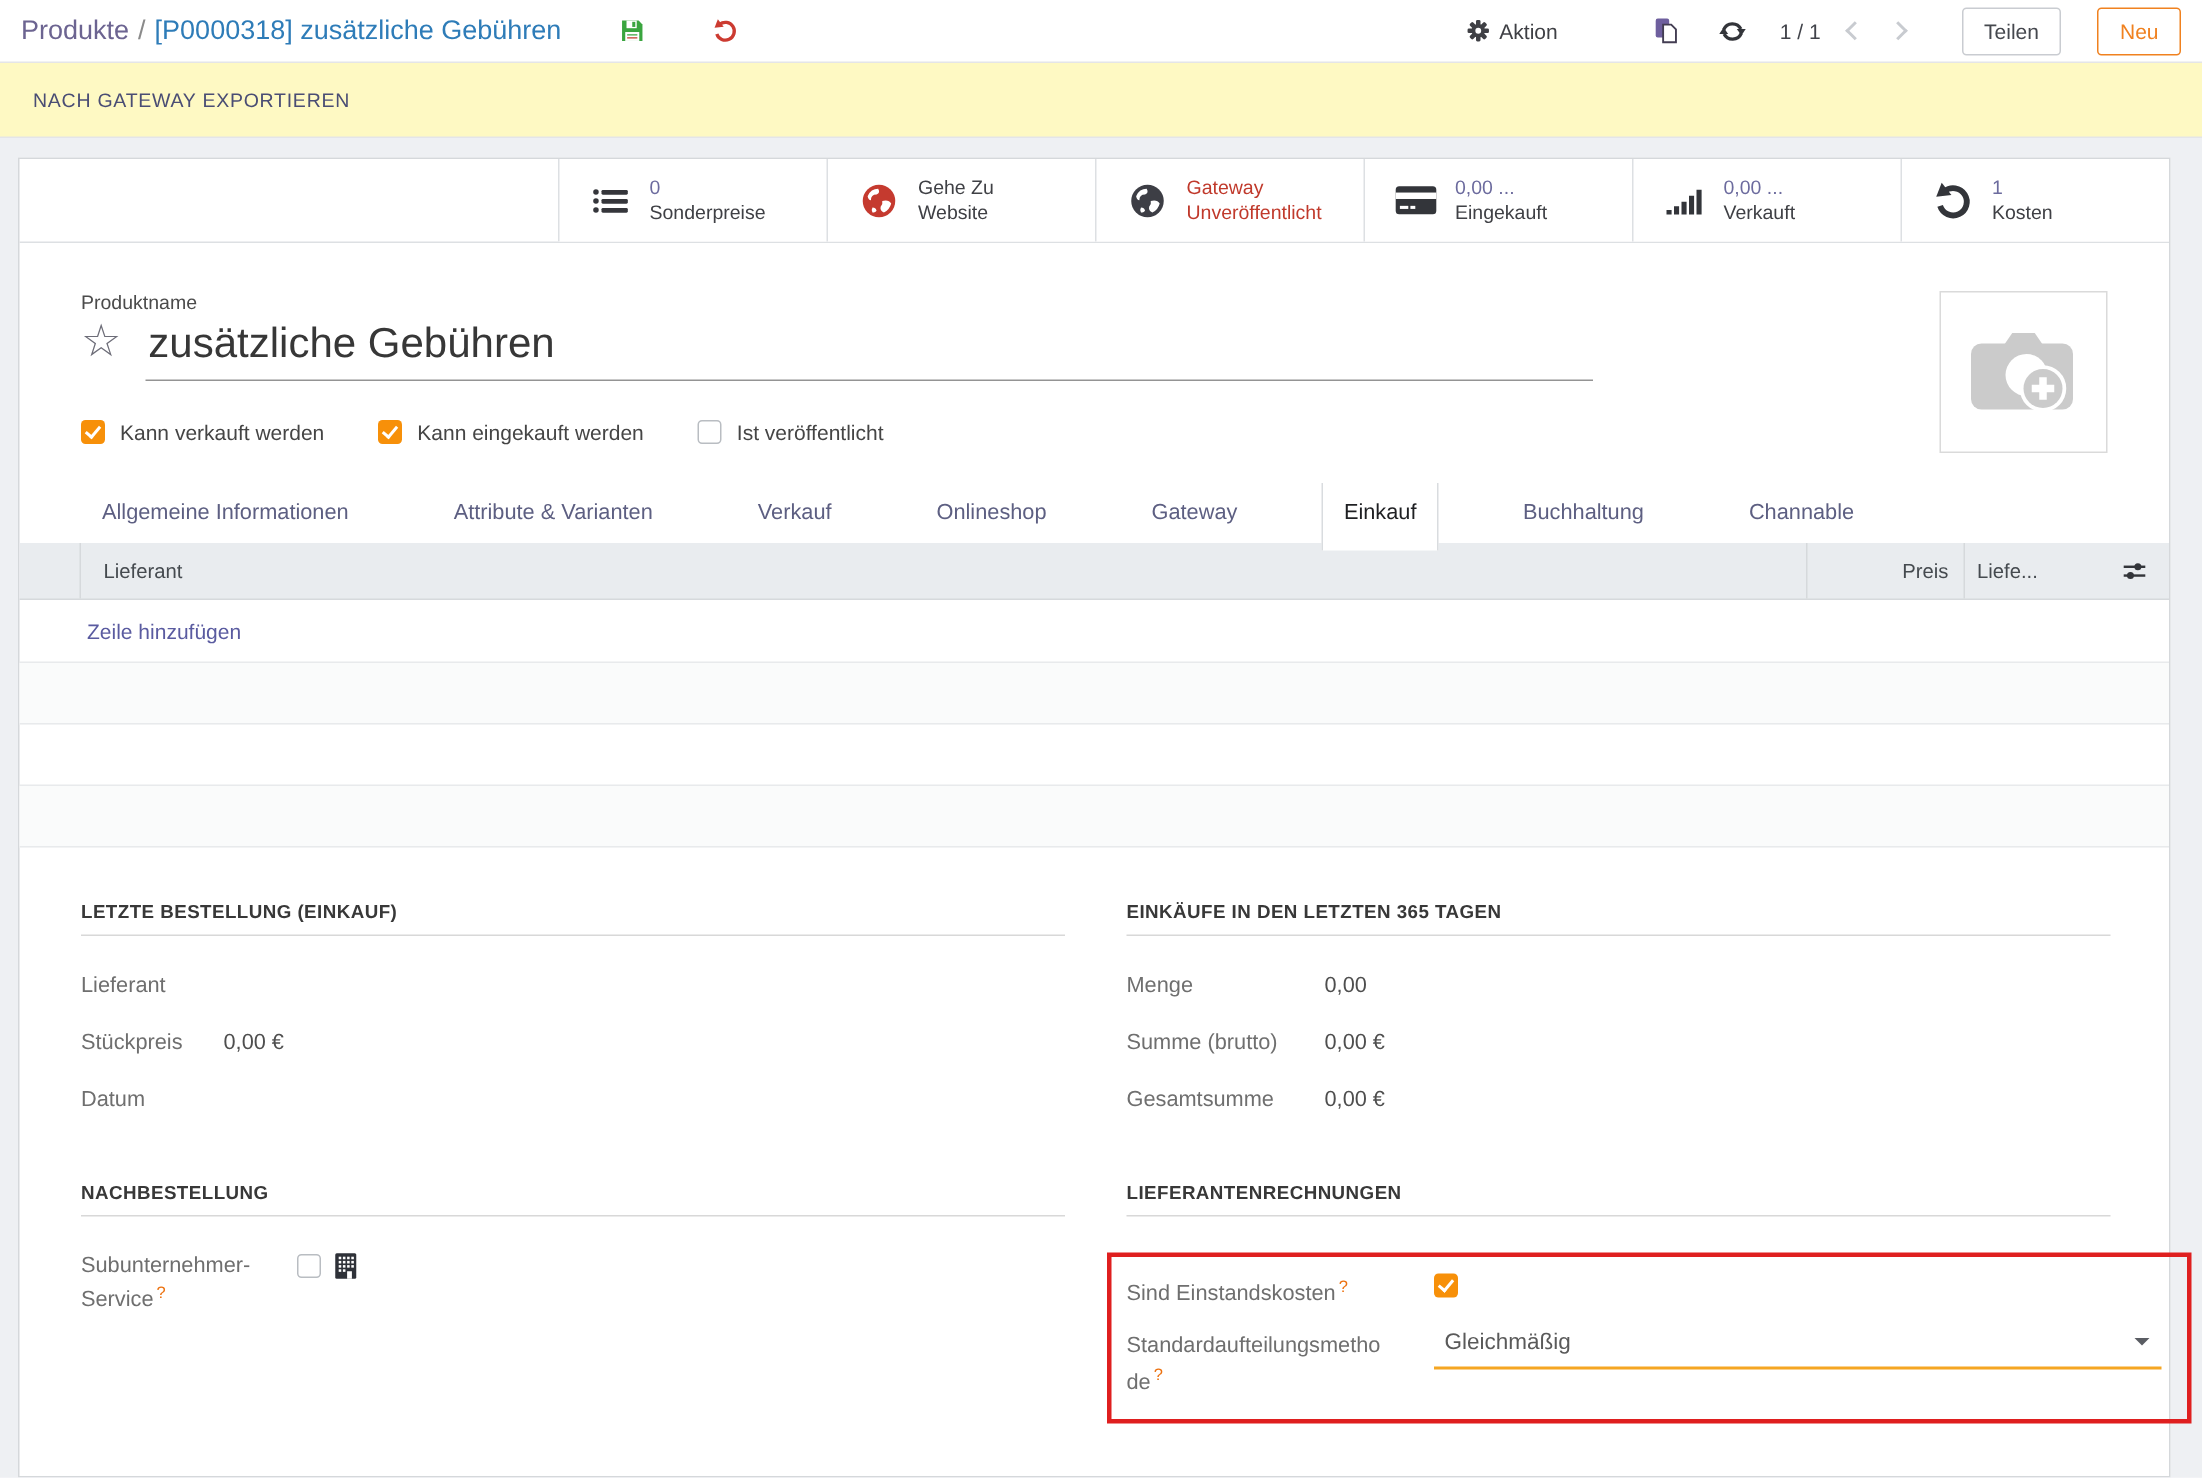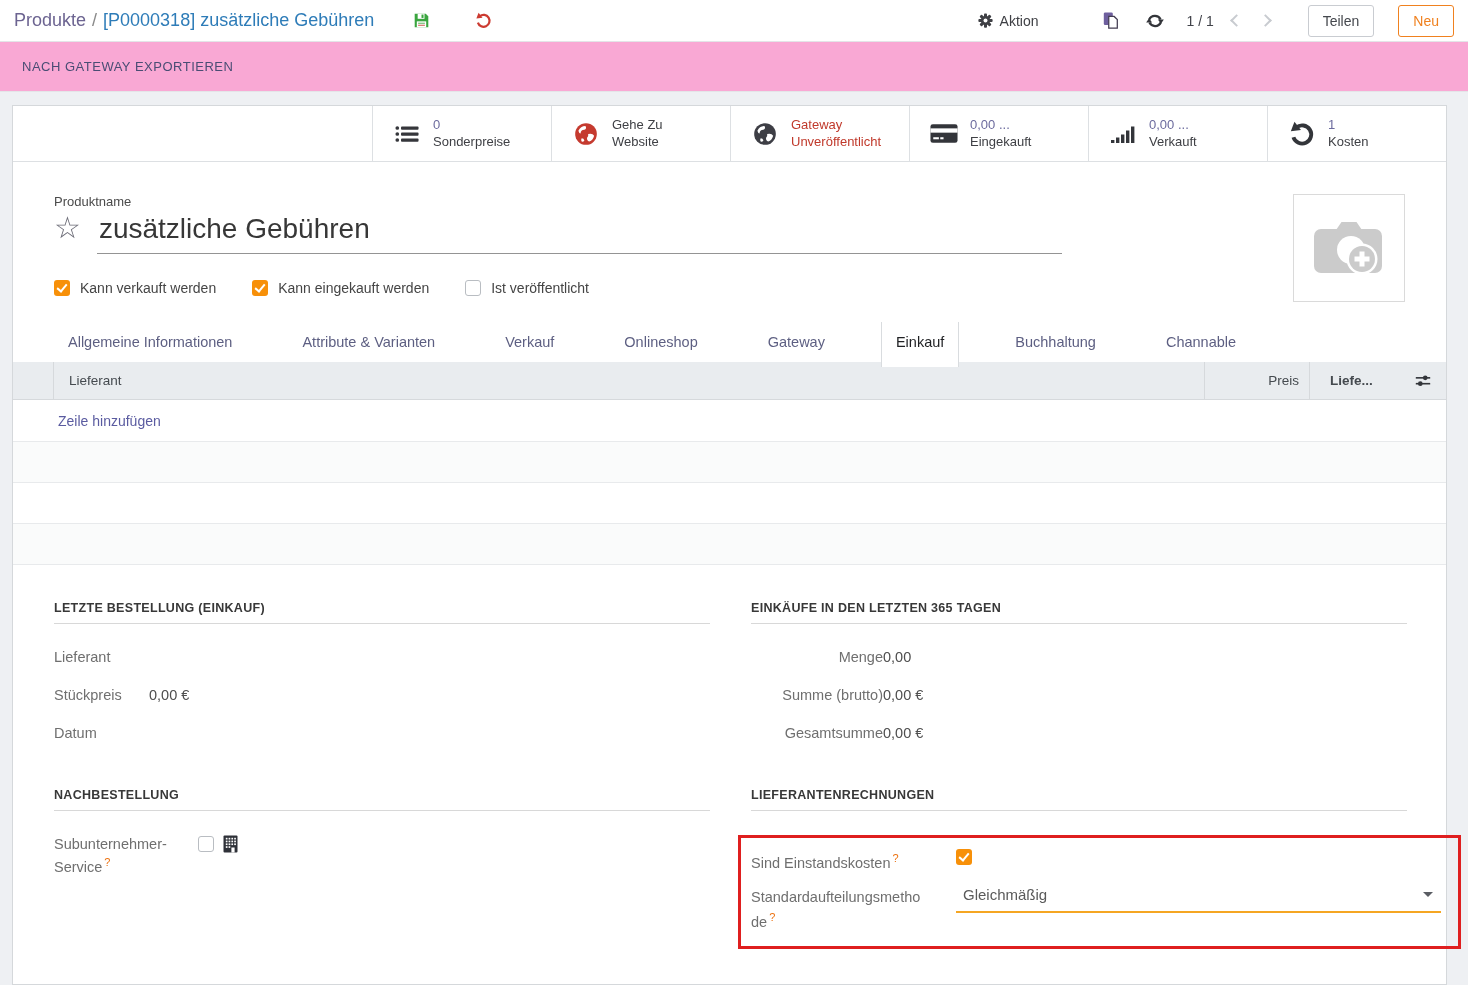--- a/index.html
+++ b/index.html
@@ -24,21 +24,21 @@
   .pager { font-size:14px; color:#41434a; margin-right:18px;text-align:right; }
   .chev { width:9px; height:9px; border-right:2px solid #c8cbd0; border-top:2px solid #c8cbd0;
           display:inline-block; cursor:default; }
   .chev.left  { transform:rotate(-135deg); margin-right:20px; }
   .chev.right { transform:rotate(45deg);  margin-right:38px; }
   .btn { font-size:14px; background:#fff; border-radius:3px; padding:7px 14px; cursor:pointer; }
   .btn.share { border:1px solid #c9ccd1; color:#45484e; margin-right:24px; }
   .btn.new   { border:1px solid #f0811f; color:#f0811f; }
 
   
-  .action-bar { height:50px; background:#f9a8d4; border-bottom:1px solid #e4e5e8;
+  .action-bar { height:50px; background:#fef9c3; border-bottom:1px solid #e4e5e8;
                 display:flex; align-items:center; padding:0 22px; }
   .export-btn { font-size:13px; letter-spacing:.5px; color:#4a4d74; background:none;
                 border:none; cursor:pointer; font-family:inherit; }
 
   
   .sheet { margin:13px 0 0 12px; width:1435px; height:880px; background:#fff;
            border:1px solid #d5d8db; position:relative; }
 
   
   .button-box { height:56px; display:flex; border-bottom:1px solid #dde0e3; }
@@ -78,41 +78,41 @@
                 border-right:1px solid #d9dcdf; position:relative; z-index:5;
                 margin-bottom:-5px; padding-bottom:17px; }
 
   
   .thead { height:38px; background:#e9ecef; display:flex; align-items:center;
            font-size:13.5px; color:#454a4f; border-bottom:1px solid #d6d9dc; }
   .col-handle { width:41px; height:100%; border-right:1px solid #d6d9dc; }
   .col-supplier { flex:1; padding-left:15px; }
   .col-price { width:105px; padding-right:10px; height:100%;
                border-left:1px solid #d6d9dc; display:flex; align-items:center; justify-content:flex-end; }
-  .col-liefe { width:90px; padding-left:20px; height:100%; border-left:1px solid #d6d9dc;
-               display:flex; align-items:center;font-weight:bold; }
+  .col-liefe { width:90px; padding-left:8px; height:100%; border-left:1px solid #d6d9dc;
+               display:flex; align-items:center; }
   .col-gear { width:47px; height:100%; display:flex; align-items:center; justify-content:center;
               cursor:pointer; }
   .add-row { height:42px; display:flex; align-items:center; padding-left:45px;
              border-bottom:1px solid #e8eaec; }
   .add-link { font-size:14px; color:#5a5ba0; cursor:pointer; }
   .erow { height:41px; border-bottom:1px solid #e8eaec; }
   .erow.alt { background:#fafbfb; }
 
   
   .sections { padding:36px 41px 0; display:grid; grid-template-columns:656px 656px;
               column-gap:41px; }
   .sec { margin-bottom:26px; }
   .sec-title { font-size:12.5px; font-weight:bold; color:#383838; letter-spacing:.3px; }
   .sec-hr { border:none; border-top:1px solid #d8d8d8; margin:8px 0 24px; }
   .frow { display:flex; align-items:flex-start; margin-bottom:20px; font-size:14.5px; line-height:18px; }
   .flabel { color:#6f6f6f; }
   .fvalue { color:#4e4e4e; }
   .w95  .flabel { width:95px; }
-  .w132 .flabel { width:132px;text-align:right; }
+  .w132 .flabel { width:132px; }
   .w144 .flabel { width:144px; }
   .w205 .flabel { width:205px; padding-right:30px; overflow-wrap:anywhere; line-height:20px; }
   .help { color:#ec7211; font-size:11px; vertical-align:super; margin-left:2px; }
 
   .tagfield { flex:1; border-bottom:1px solid #e2e2e2; padding-bottom:10px; margin-top:-3px; }
   .tag { display:inline-flex; align-items:center; gap:7px; border:1px solid #a8a8a8;
          border-radius:20px; padding:3px 11px; font-size:13px; color:#555; }
   .tag-x { font-weight:bold; font-size:14px; color:#3a3a3a; cursor:pointer; line-height:1; }
 
   .hl-box { border:3px solid #df1f1f; margin:11px -54px 0 -13px; padding:10px 0 8px 10px; }

